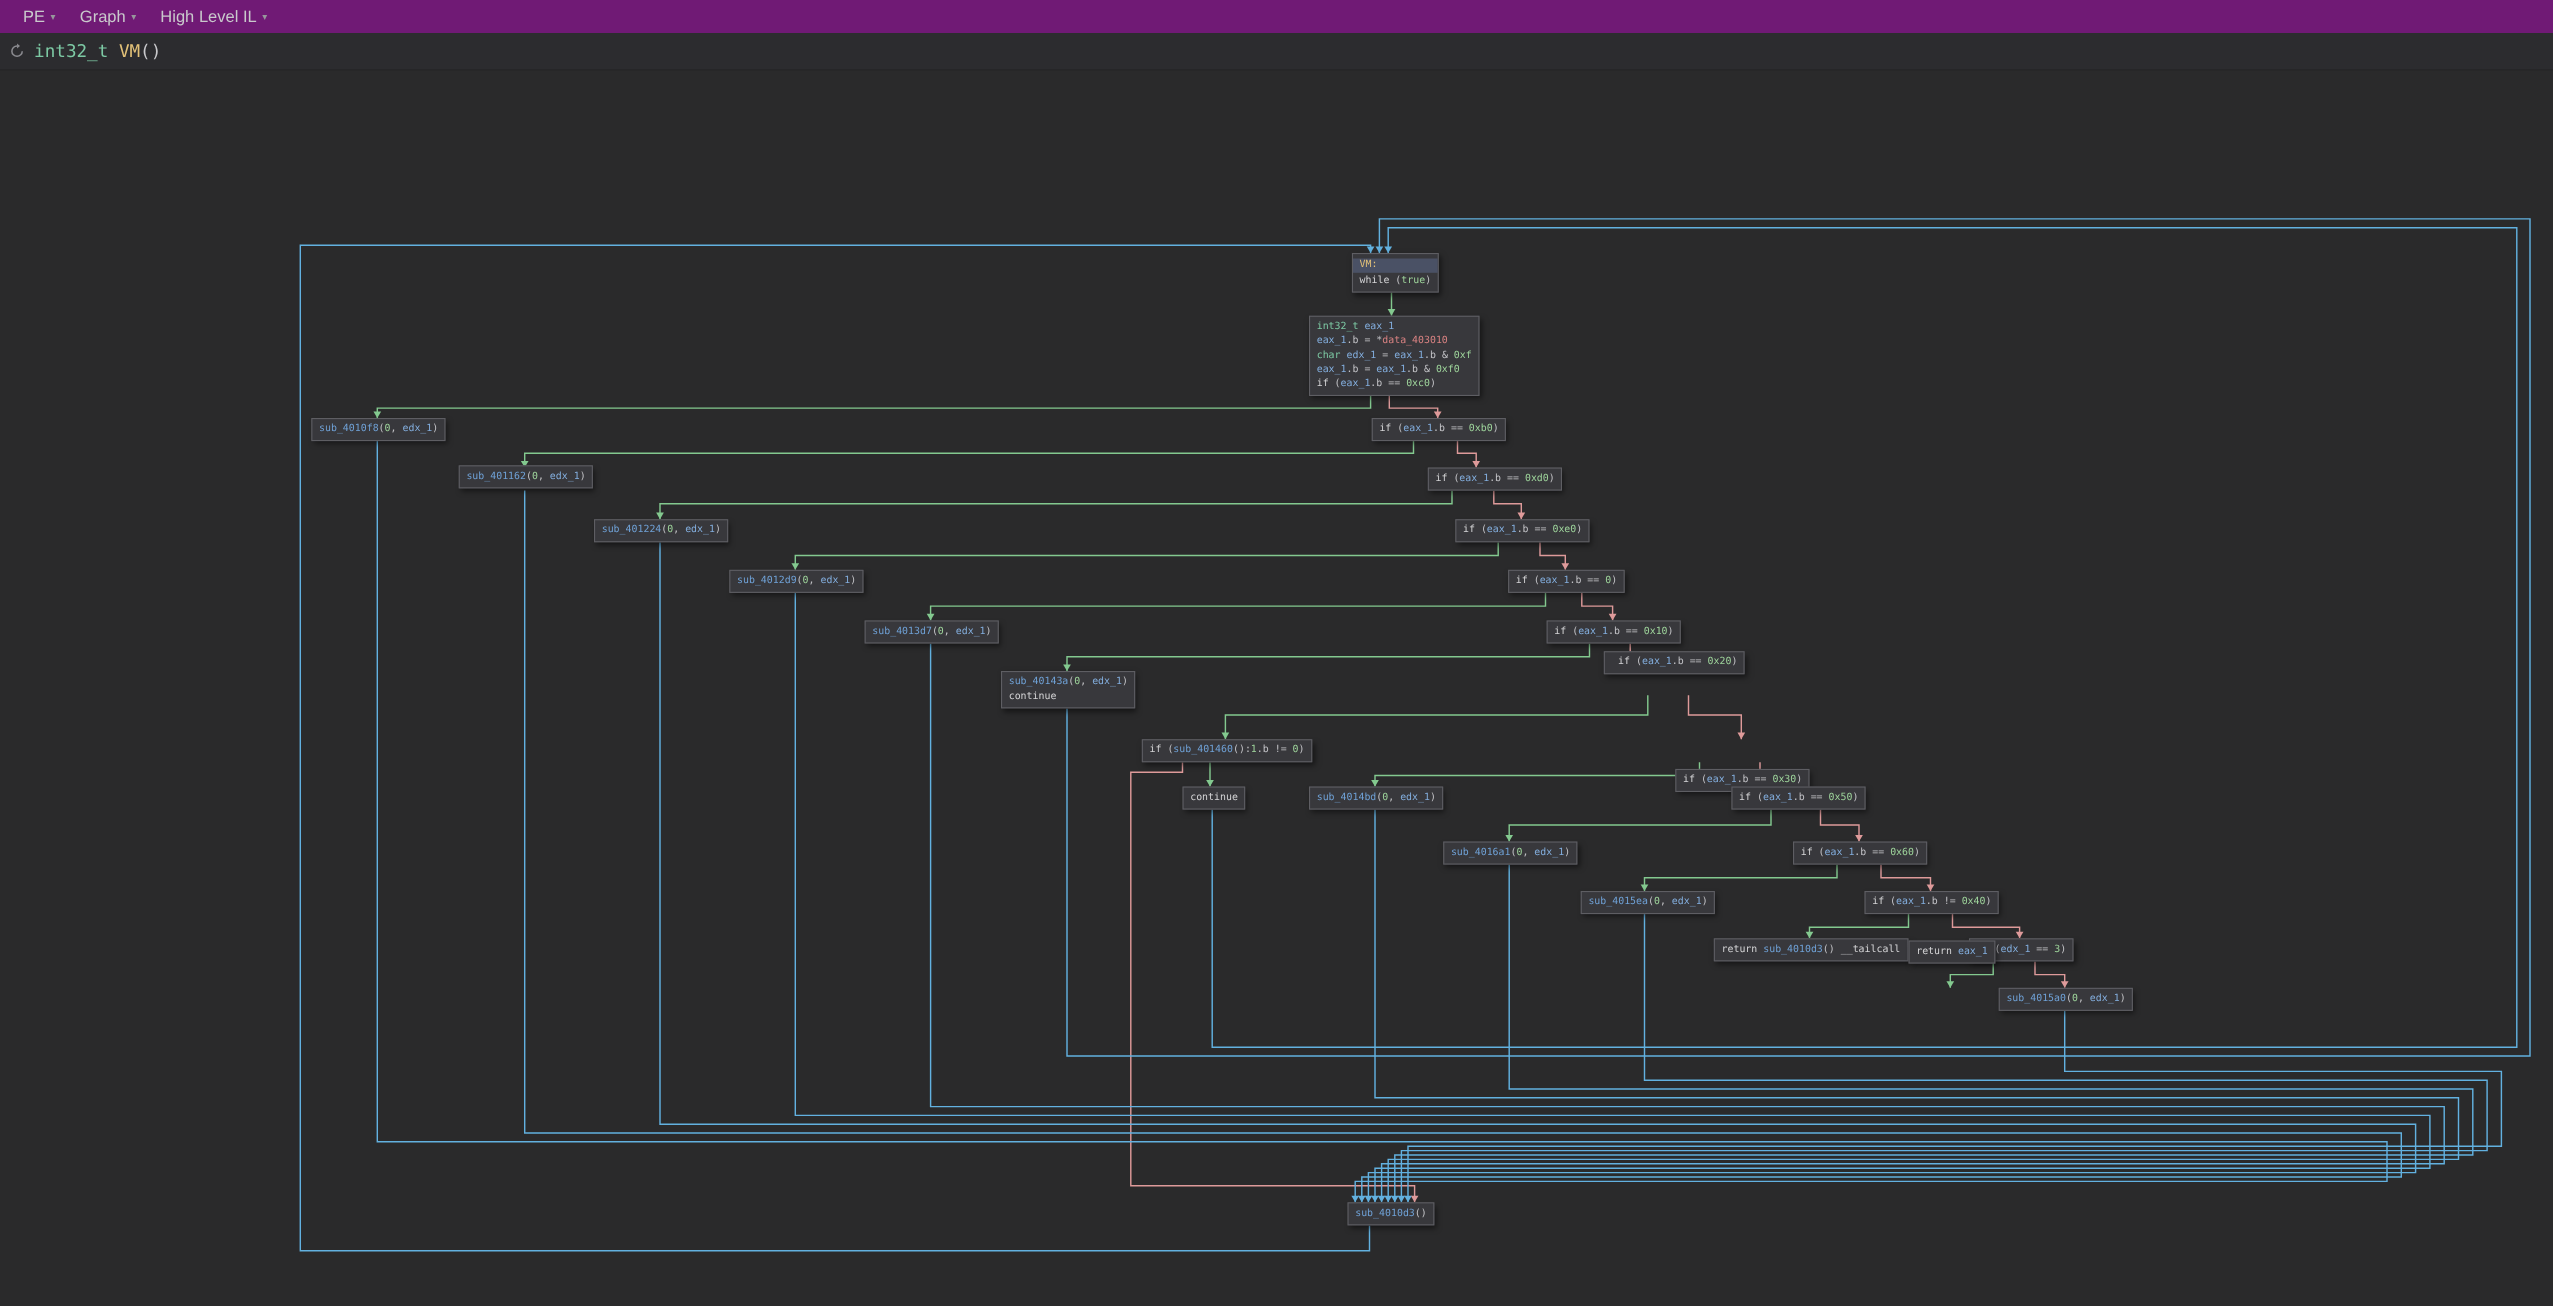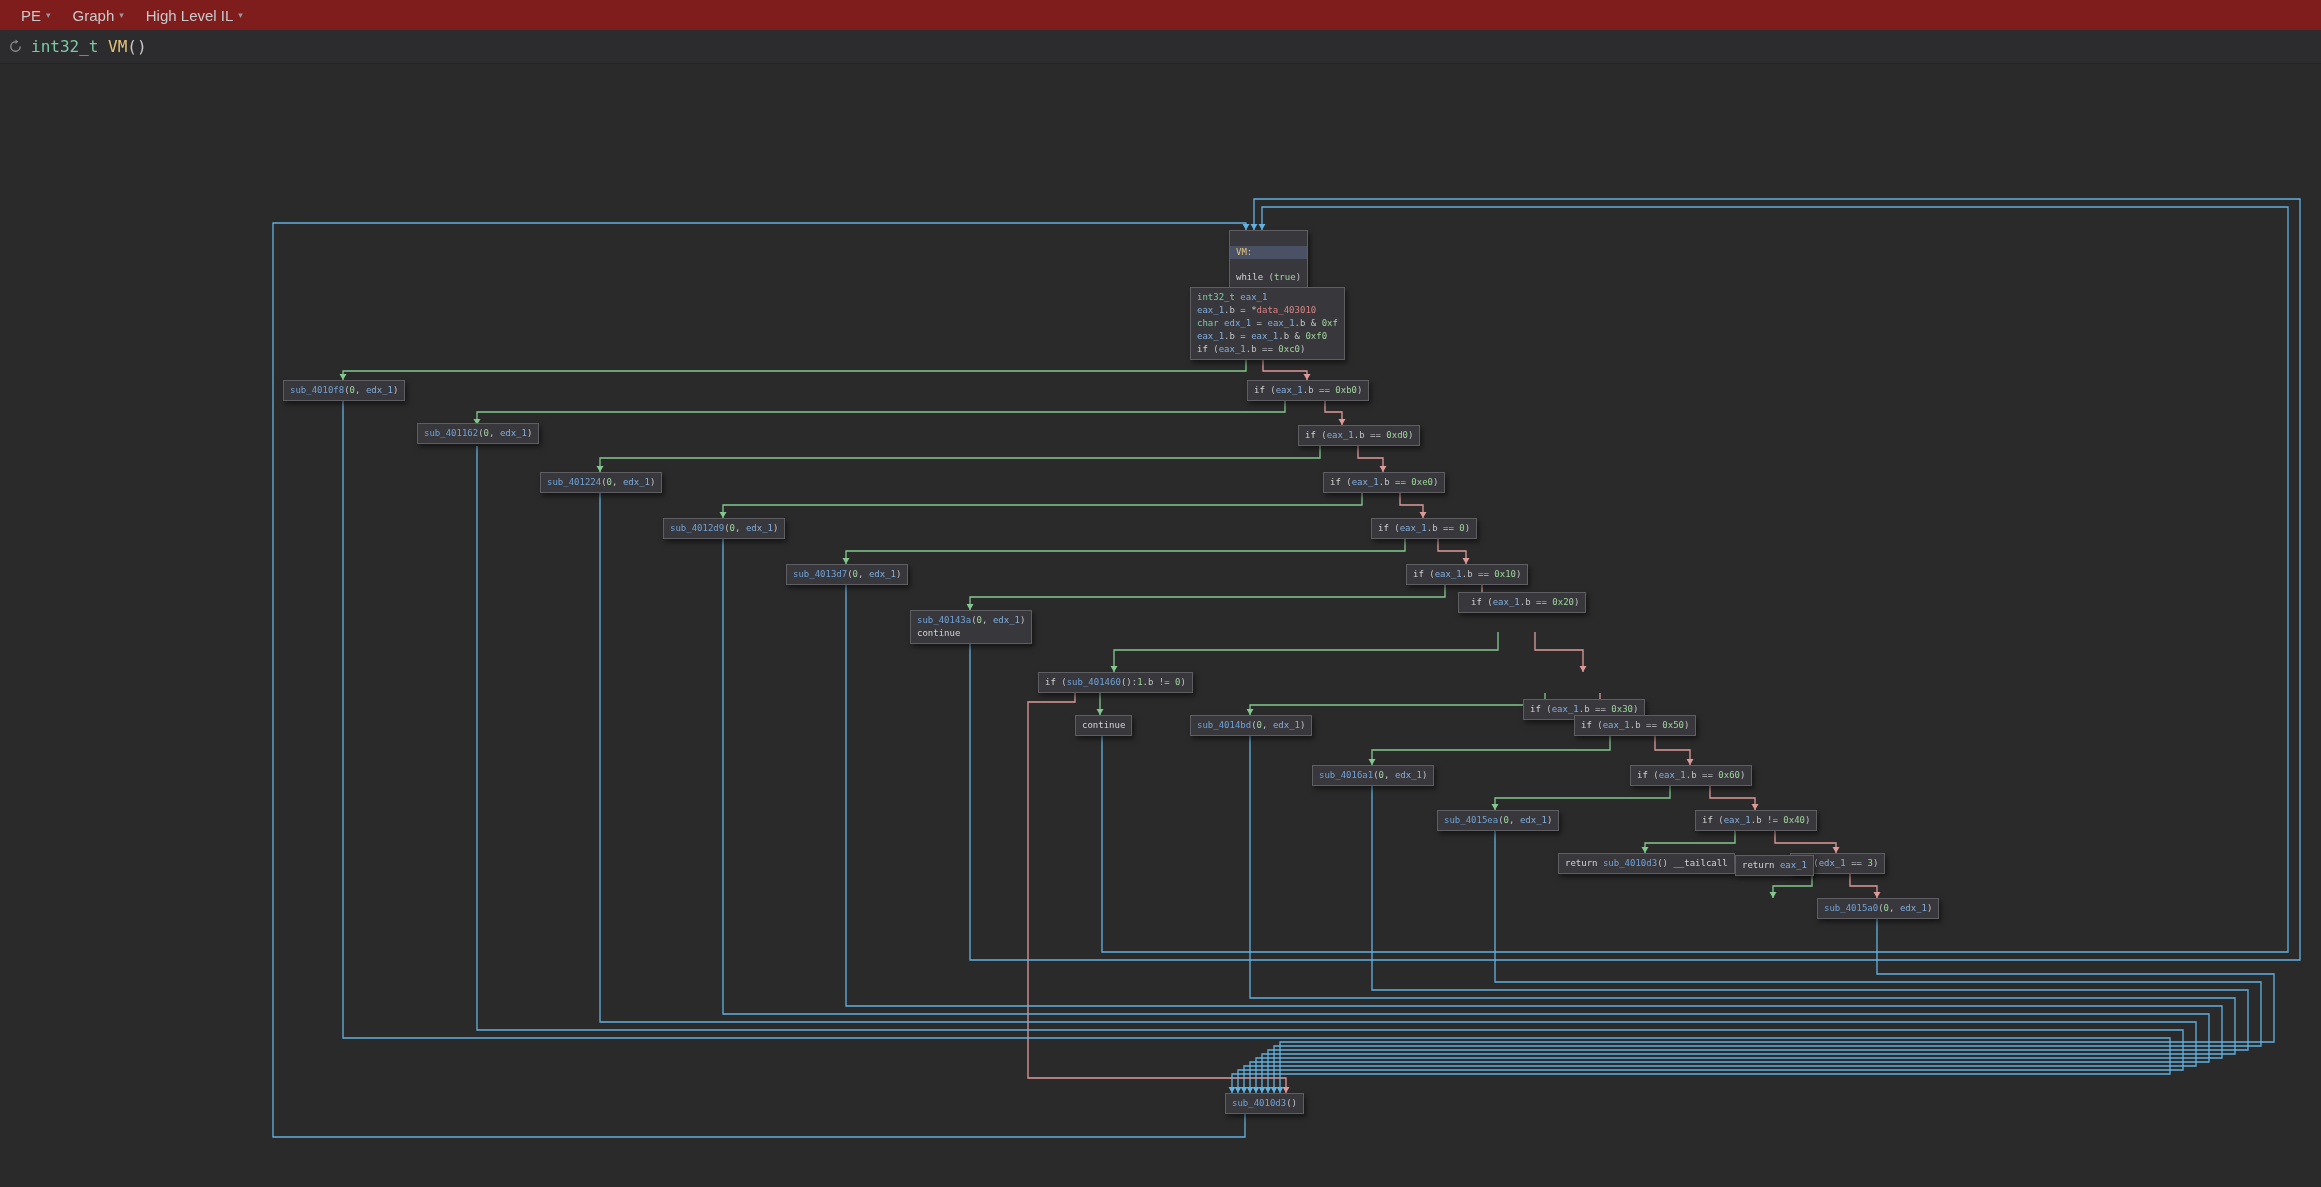--- a/index.html
+++ b/index.html
@@ -1,38 +1,38 @@
 <!DOCTYPE html>
 <html><head>
 <meta charset="utf-8">
 <style>
   html,body{margin:0;padding:0;background:#232325;}
   #screen{position:relative;width:2321px;height:1187px;background:#2a2a2b;overflow:hidden;
           font-family:"DejaVu Sans Mono",monospace;}
   
-  #menubar{position:absolute;left:0;top:0;width:100%;height:30px;background:#7f1d1d;
+  #menubar{position:absolute;left:0;top:0;width:100%;height:30px;background:#701a75;
            display:flex;align-items:center;padding-left:10px;box-sizing:border-box;
            font-family:"Liberation Sans","DejaVu Sans",sans-serif;font-size:15px;color:#c9c9cc;z-index:30;}
   .menu-item{display:flex;align-items:center;gap:5px;padding:0 11px;height:100%;cursor:default;}
   .caret{font-size:9px;color:#97979c;line-height:1;}
   
   #fnheader{position:absolute;left:0;top:30px;width:100%;height:34px;background:#2c2c2f;
             border-bottom:1px solid #242426;display:flex;align-items:center;padding-left:8px;
             box-sizing:border-box;font-size:16px;z-index:30;}
   #fnheader .ico{margin-right:8px;display:inline-flex;}
   .c-type{color:#7dc9a4;}
   .c-fn-gold{color:#e2c178;}
   .c-plain{color:#c9c9cc;}
   
   #edges{position:absolute;left:0;top:0;z-index:1;}
   .node{position:absolute;background:#38383c;border:1px solid #5e5e63;padding:3px 6px;
         font-size:9px;line-height:13px;color:#d4d4d6;white-space:pre;z-index:10;
         box-shadow:2px 3px 5px rgba(0,0,0,.5);}
   .node .line{display:block;}
-  .node .line.hl{background:#4a5165;margin:12px -6px;padding:0 6px;}
+  .node .line.hl{background:#4a5165;margin:1px -6px;padding:0 6px;}
   .tok-kw{color:#d4d4d6;}
   .tok-pln{color:#c2c2c6;}
   .tok-ty{color:#7dc9a4;}
   .tok-num{color:#9ed49b;}
   .tok-var{color:#83aede;}
   .tok-fn{color:#6fa1d6;}
   .tok-dat{color:#d98282;}
   .tok-lbl{color:#e2c178;}
 </style>
 </head>

